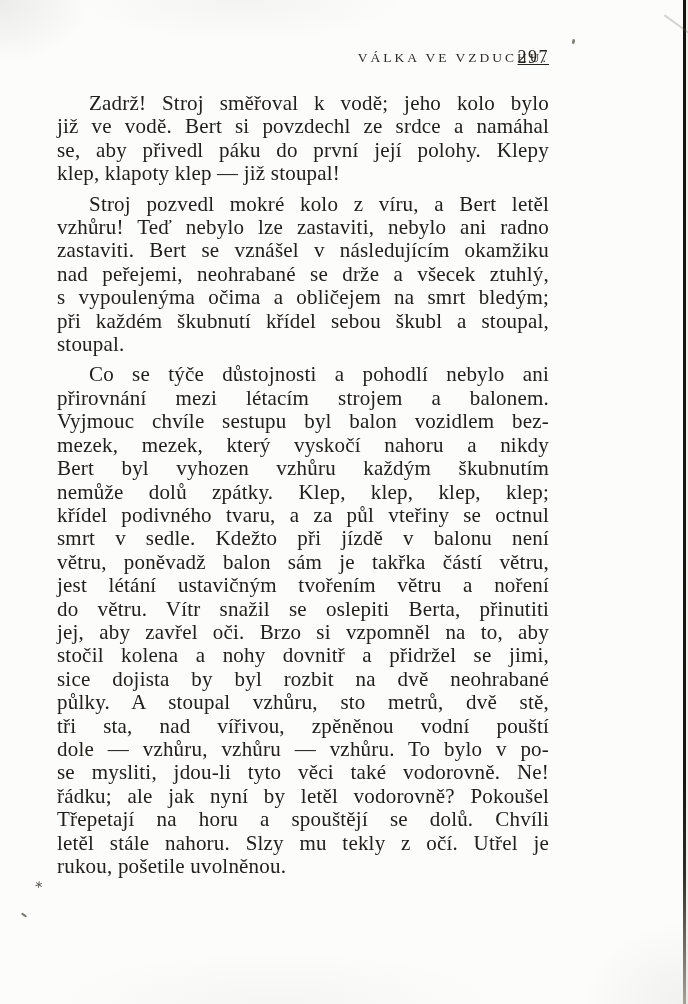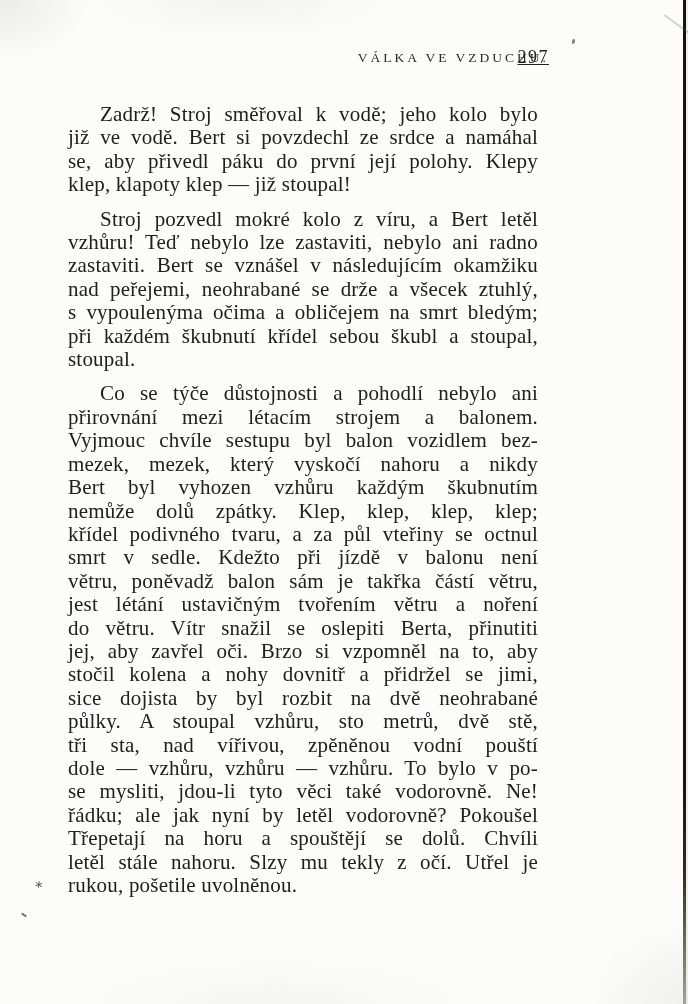--- a/index.html
+++ b/index.html
@@ -50,21 +50,21 @@
 
   .text-column {
     position: absolute;
     left: 57px;
     top: 92px;
     width: 492px;
     font-size: 21px;
     line-height: 23.4px;
     letter-spacing: 0.2px;
   }
-  .para { margin: 11px; }
+  .para { margin: 0; }
   .para + .para { margin-top: 7px; }
   .line { text-align: justify; text-align-last: justify; }
   .line.first { text-indent: 32px; }
   .line.end { text-align-last: left; }
 
   
   .page-edge {
     position: absolute;
     left: 683px;
     top: 0;

